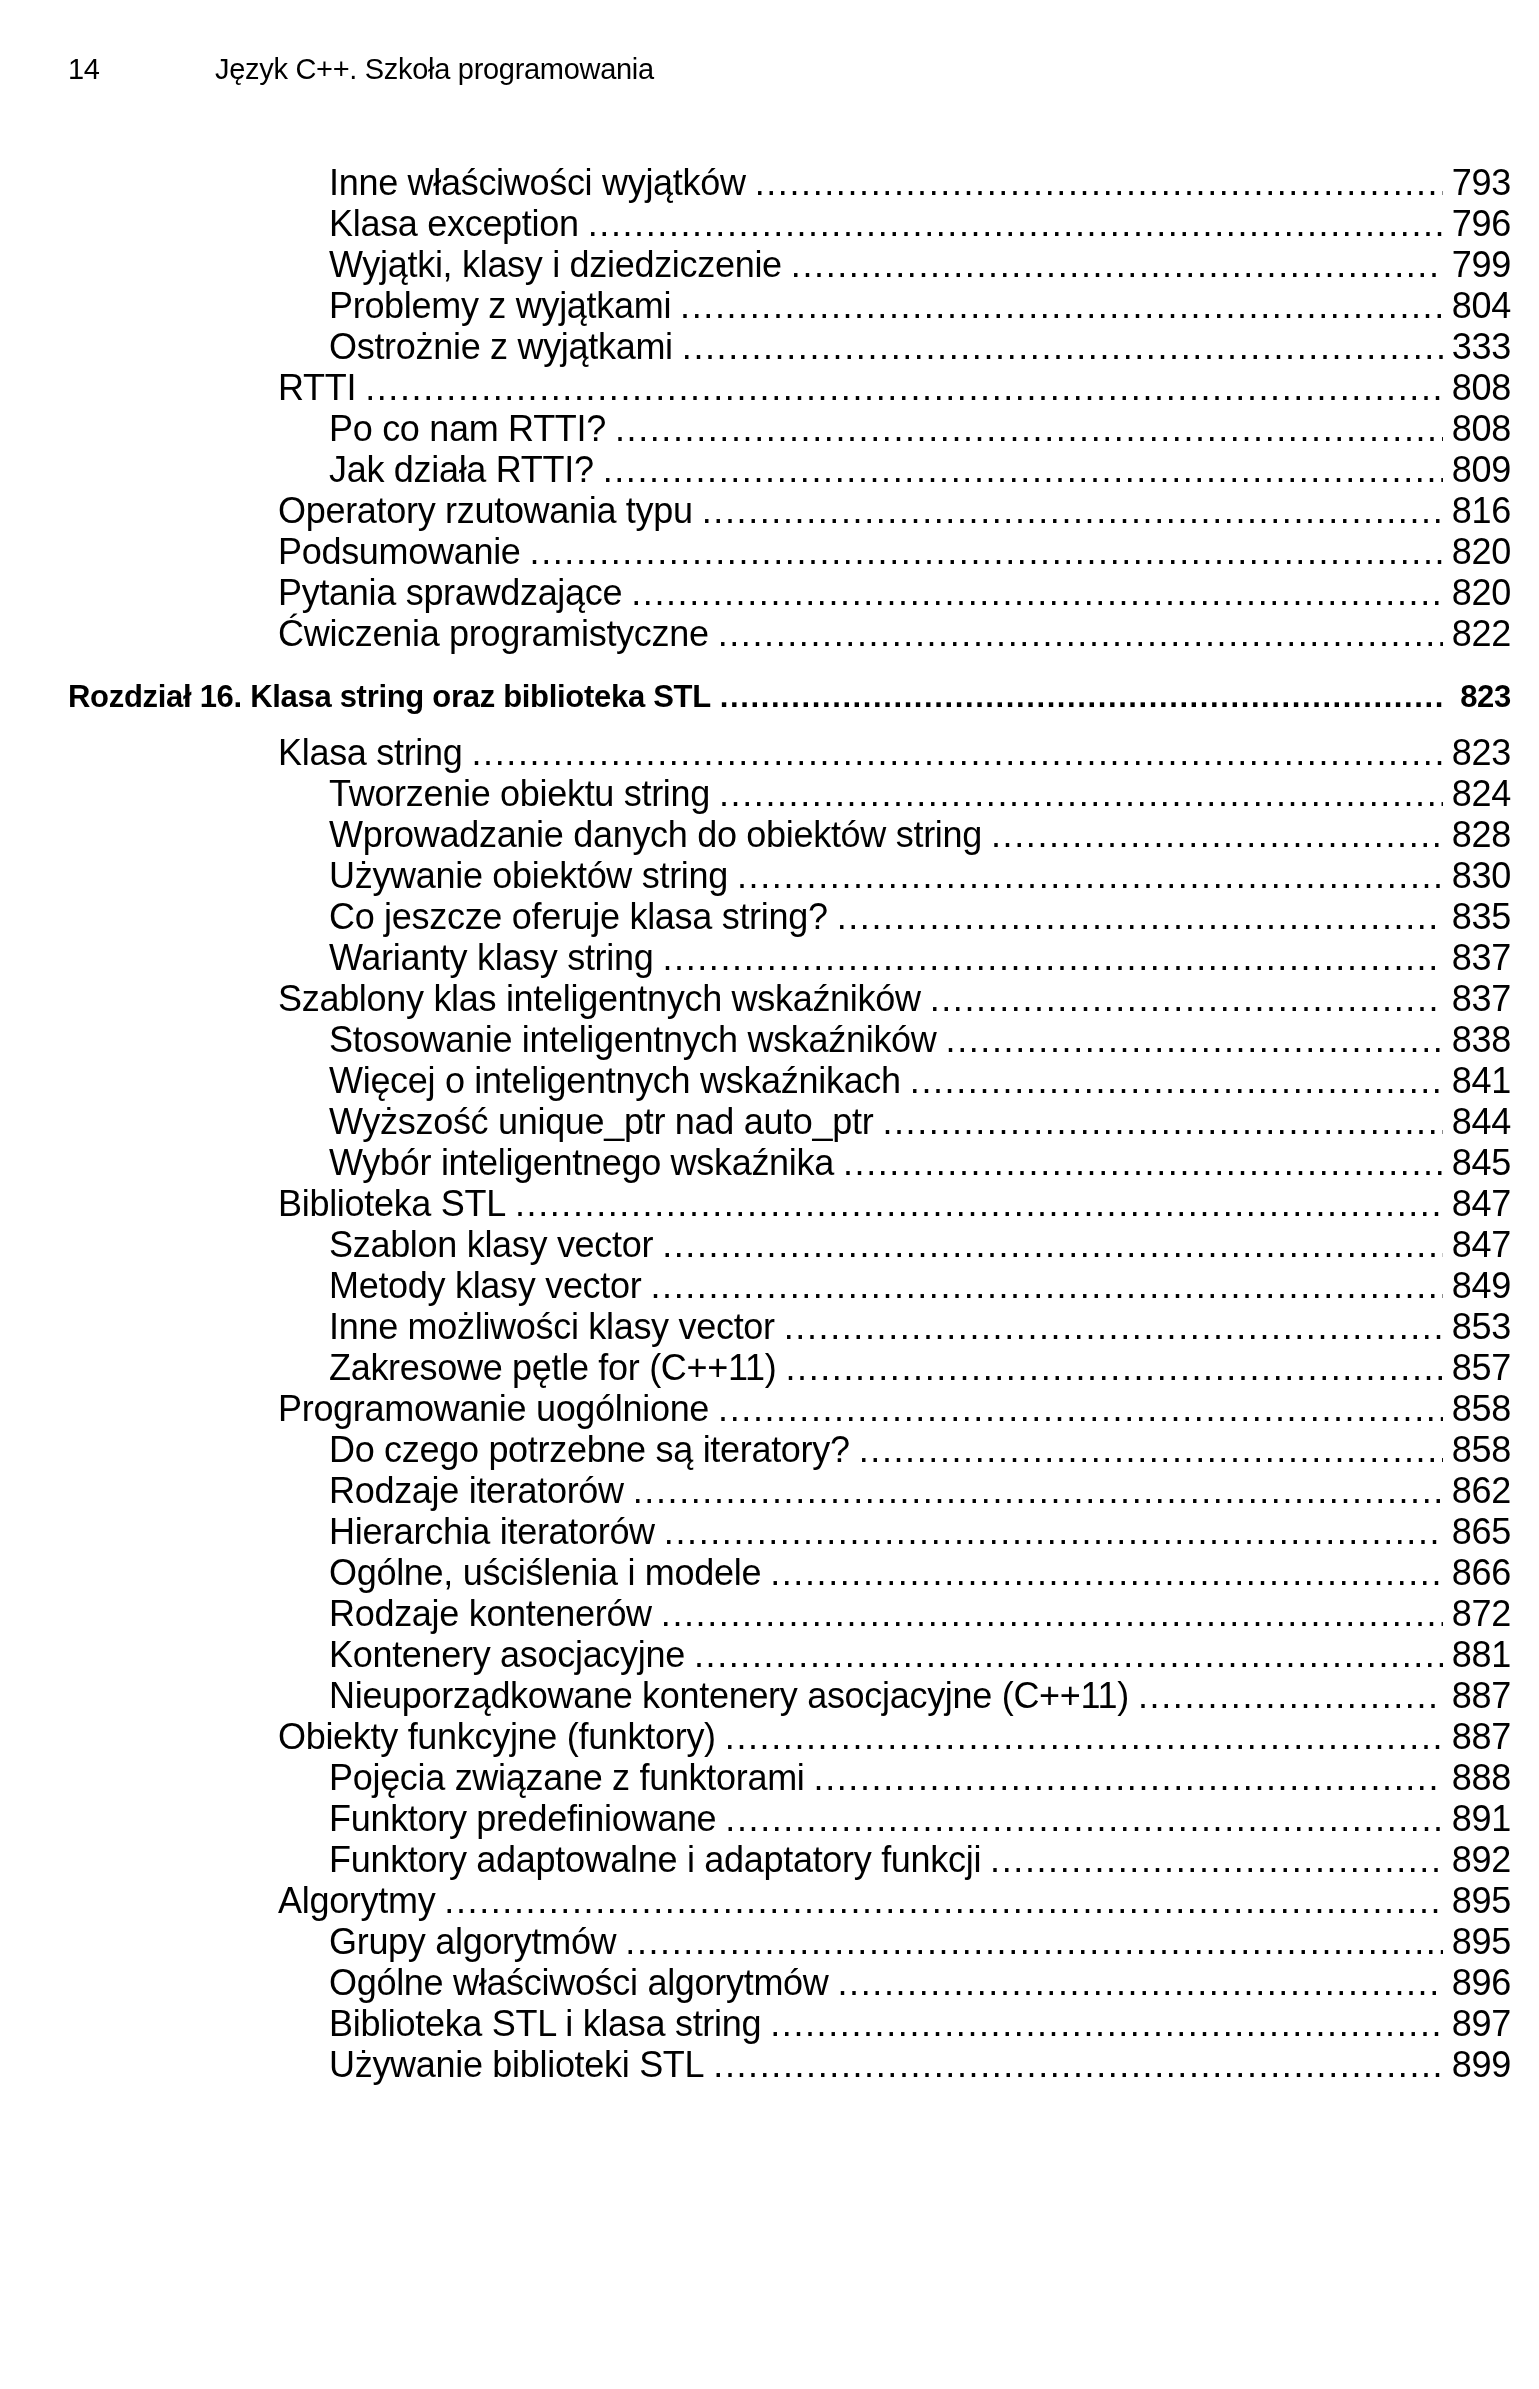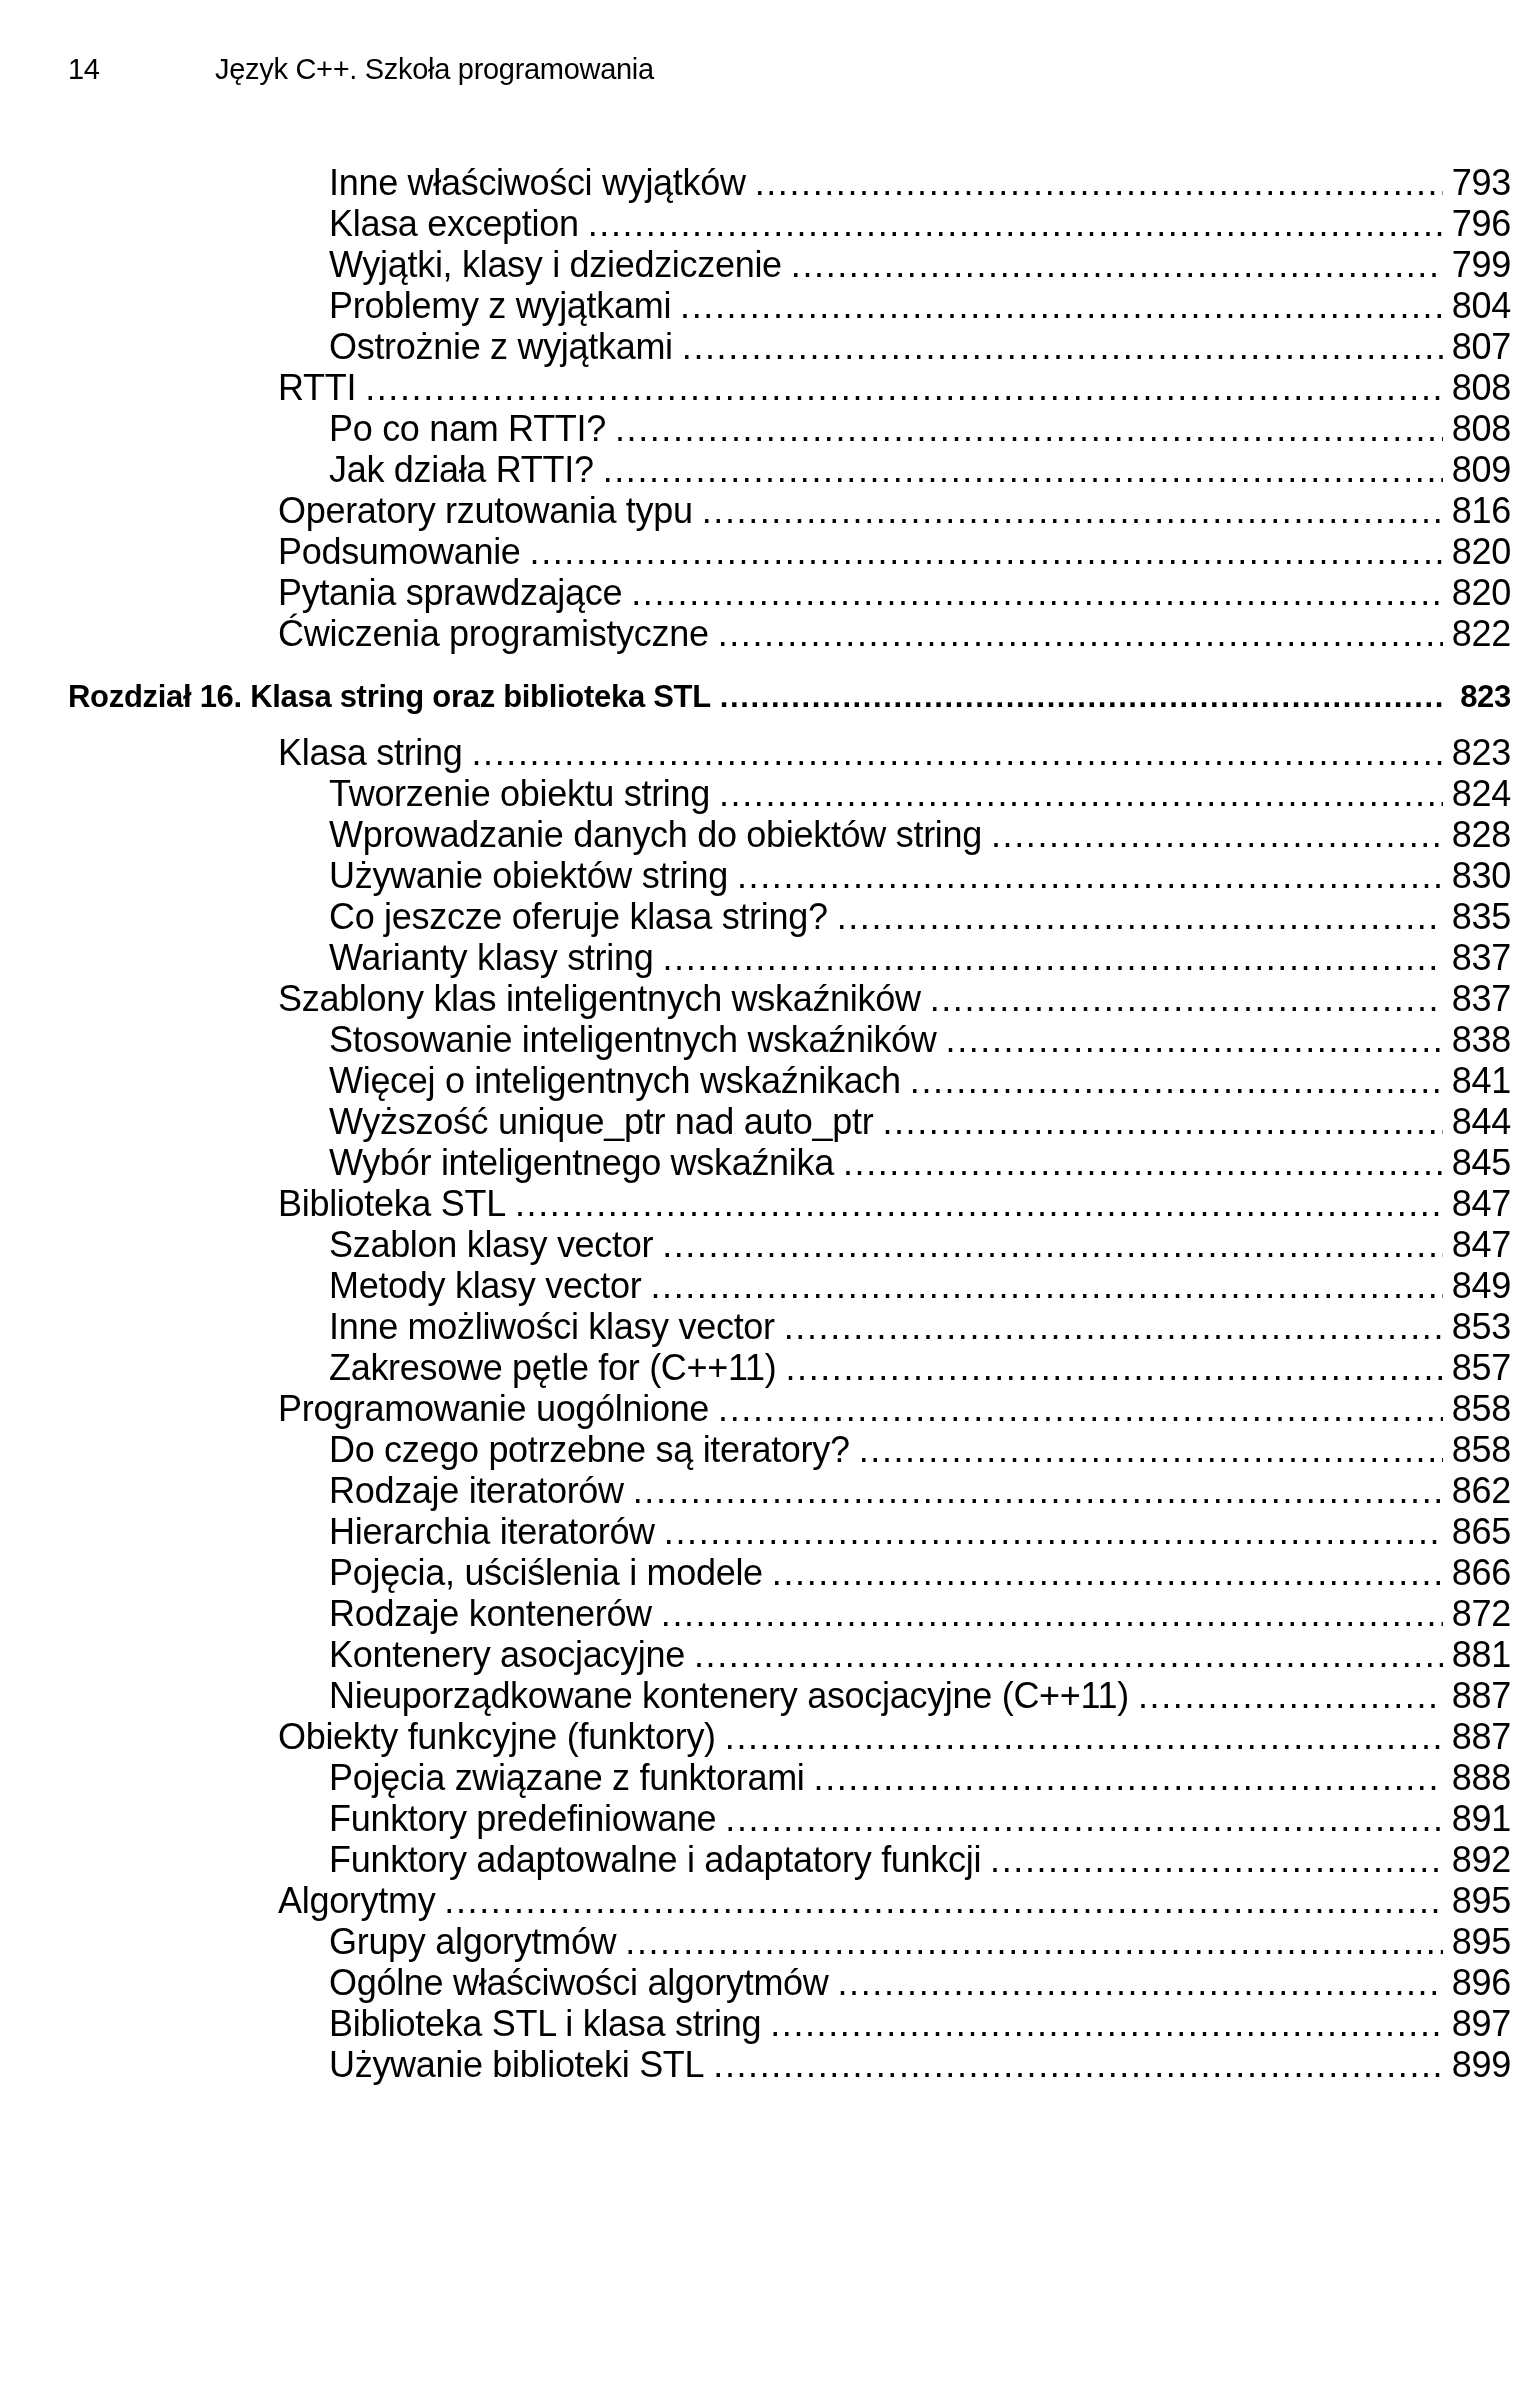--- a/index.html
+++ b/index.html
@@ -102,21 +102,21 @@
       <span class="pg">799</span>
     </div>
       <div class="toc-row level-2">
       <span class="label">Problemy z wyjątkami</span>
       <span class="dots"></span>
       <span class="pg">804</span>
     </div>
       <div class="toc-row level-2">
       <span class="label">Ostrożnie z wyjątkami</span>
       <span class="dots"></span>
-      <span class="pg">807</span>
+      <span class="pg">333</span>
     </div>
       <div class="toc-row level-1">
       <span class="label">RTTI</span>
       <span class="dots"></span>
       <span class="pg">808</span>
     </div>
       <div class="toc-row level-2">
       <span class="label">Po co nam RTTI?</span>
       <span class="dots"></span>
       <span class="pg">808</span>
@@ -245,21 +245,21 @@
       <span class="label">Rodzaje iteratorów</span>
       <span class="dots"></span>
       <span class="pg">862</span>
     </div>
       <div class="toc-row level-2">
       <span class="label">Hierarchia iteratorów</span>
       <span class="dots"></span>
       <span class="pg">865</span>
     </div>
       <div class="toc-row level-2">
-      <span class="label">Pojęcia, uściślenia i modele</span>
+      <span class="label">Ogólne, uściślenia i modele</span>
       <span class="dots"></span>
       <span class="pg">866</span>
     </div>
       <div class="toc-row level-2">
       <span class="label">Rodzaje kontenerów</span>
       <span class="dots"></span>
       <span class="pg">872</span>
     </div>
       <div class="toc-row level-2">
       <span class="label">Kontenery asocjacyjne</span>

